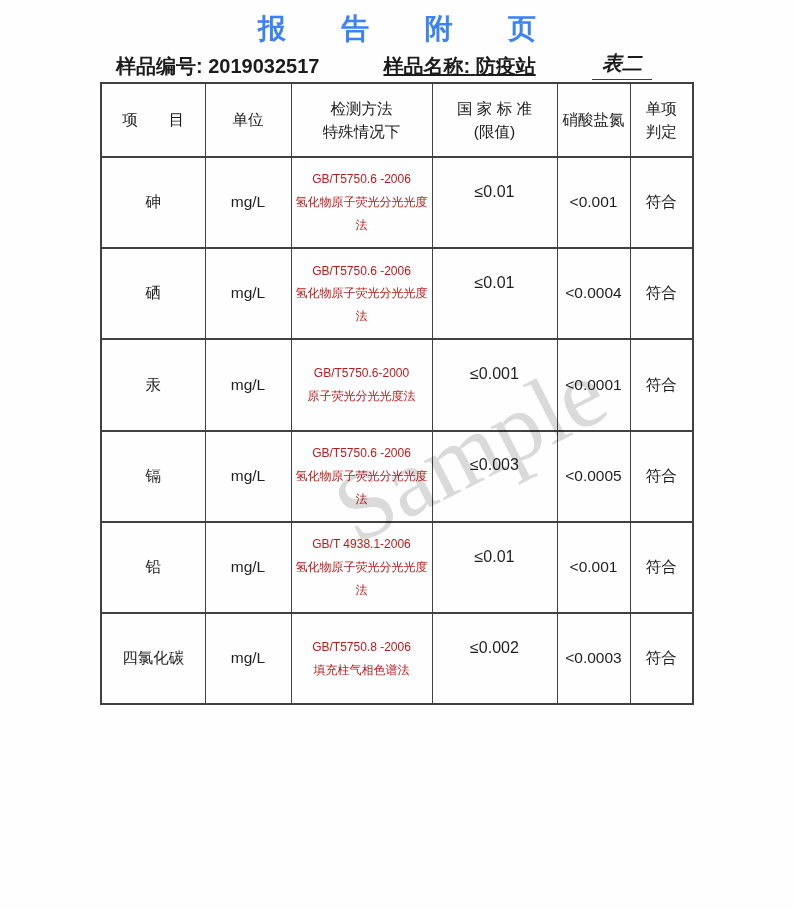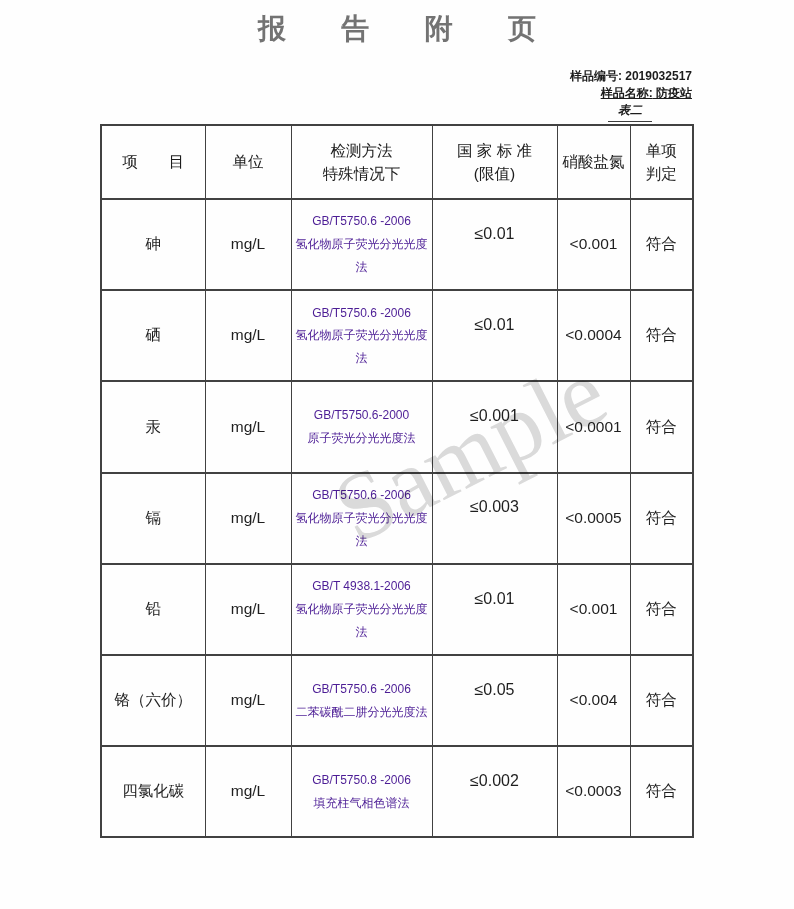--- a/index.html
+++ b/index.html
@@ -16,32 +16,31 @@
     background: #fefefe;
     overflow: hidden;
   }
   .report-title {
     margin-top: 10px;
     text-align: center;
     font-size: 28px;
     font-weight: bold;
     letter-spacing: 0.85em;
     text-indent: 0.85em; 
-    color: #737373;
+    color: #3b82f6;
   }
   .subheader {
     display: flex;
     align-items: flex-end;
     width: 592px;
-    margin: 20px 0 2px 100px;
-    font-size: 12px;
+    margin: 2px 0 2px 100px;
+    font-size: 20px;
     font-weight: 600;
     color: #1c1c1c;
     white-space: nowrap;
-    flex-direction: column;
   }
   .subheader .sample-no   { margin-left: 16px; }
   .subheader .sample-name { margin-left: 64px; text-decoration: underline; }
   .subheader .table-label {
     margin-left: auto;
     margin-right: 40px;
     border-bottom: 1.5px solid #3c3c3c;
     padding: 0 10px 2px 10px;
     font-style: italic;
   }
@@ -74,21 +73,21 @@
     color: #1c1c1c;
   }
   .c-item, .c-unit, .c-result, .c-judge {
     font-size: 15.5px;
     line-height: 1.35;
     color: #1f1f1f;
   }
   .c-method {
     font-size: 12px;
     line-height: 1.9;
-    color: #4c1d95;
+    color: #b91c1c;
   }
   .c-limit { font-size: 16px; line-height: 1.3; }
   .limit-main { display: block; white-space: pre-line; }
   .watermark {
     position: absolute;
     left: 255px;
     top: 395px;
     width: 430px;
     text-align: center;
     font-family: "Liberation Serif", "DejaVu Serif", serif;
@@ -193,32 +192,20 @@
       <td class="c-method">GB/T 4938.1-2006
 氢化物原子荧光分光光度法</td>
       <td class="c-limit">
         <span class="limit-main">≤0.01</span>
         
       </td>
       <td class="c-result">&lt;0.001</td>
       <td class="c-judge">符合</td>
     </tr>
         <tr>
-      <td class="c-item">铬（六价）</td>
-      <td class="c-unit">mg/L</td>
-      <td class="c-method">GB/T5750.6 -2006
-二苯碳酰二肼分光光度法</td>
-      <td class="c-limit">
-        <span class="limit-main">≤0.05</span>
-        
-      </td>
-      <td class="c-result">&lt;0.004</td>
-      <td class="c-judge">符合</td>
-    </tr>
-        <tr>
       <td class="c-item">四氯化碳</td>
       <td class="c-unit">mg/L</td>
       <td class="c-method">GB/T5750.8 -2006
 填充柱气相色谱法</td>
       <td class="c-limit">
         <span class="limit-main">≤0.002</span>
         
       </td>
       <td class="c-result">&lt;0.0003</td>
       <td class="c-judge">符合</td>

